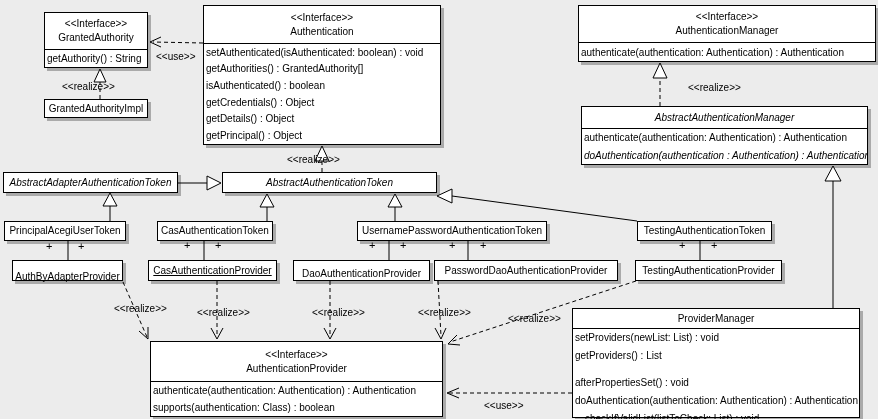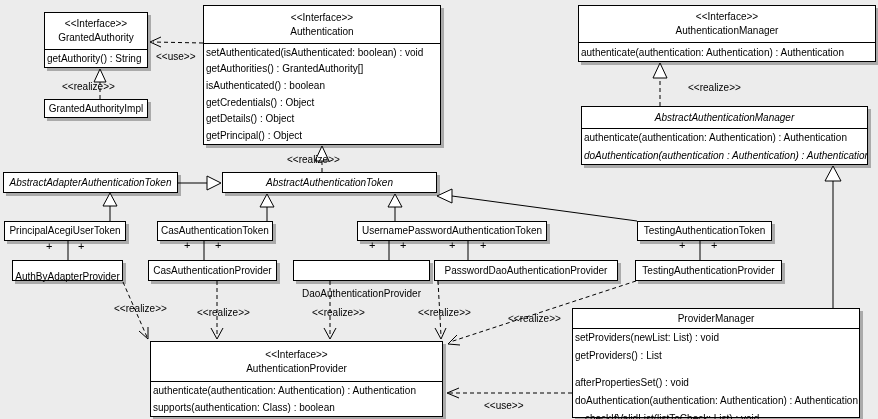--- a/index.html
+++ b/index.html
@@ -106,26 +106,26 @@
       <div class="uml-header" style="height: 18px;">
         <div class="cname">TestingAuthenticationToken</div>
       </div>
     </div>
     <div class="uml-box" style="left: 12px; top: 260px; width: 111px; height: 21px; background: rgb(255, 255, 255);">
       <div class="uml-header" style="height: 32px;">
         <div class="cname">AuthByAdapterProvider</div>
       </div>
     </div>
     <div class="uml-box" style="left: 148px; top: 260px; width: 129px; height: 21px; background: rgb(255, 255, 255);">
-      <div class="uml-header" style="height: 19px;">
+      <div class="uml-header" style="height: 19px; text-decoration: underline;">
         <div class="cname">CasAuthenticationProvider</div>
       </div>
     </div>
     <div class="uml-box" style="left: 293px; top: 260px; width: 137px; height: 21px; background: rgb(255, 255, 255);">
-      <div class="uml-header" style="height: 25px; margin-top: 20px;">
+      <div class="uml-header" style="height: 25px;">
         <div class="cname">DaoAuthenticationProvider</div>
       </div>
     </div>
     <div class="uml-box" style="left: 434px; top: 260px; width: 184px; height: 21px; background: rgb(255, 255, 255); text-align: center;">
       <div class="uml-header" style="height: 19px;">
         <div class="cname">PasswordDaoAuthenticationProvider</div>
       </div>
     </div>
     <div class="uml-box" style="left: 635px; top: 260px; width: 147px; height: 21px; background: rgb(255, 255, 255);">
       <div class="uml-header" style="height: 19px;">

